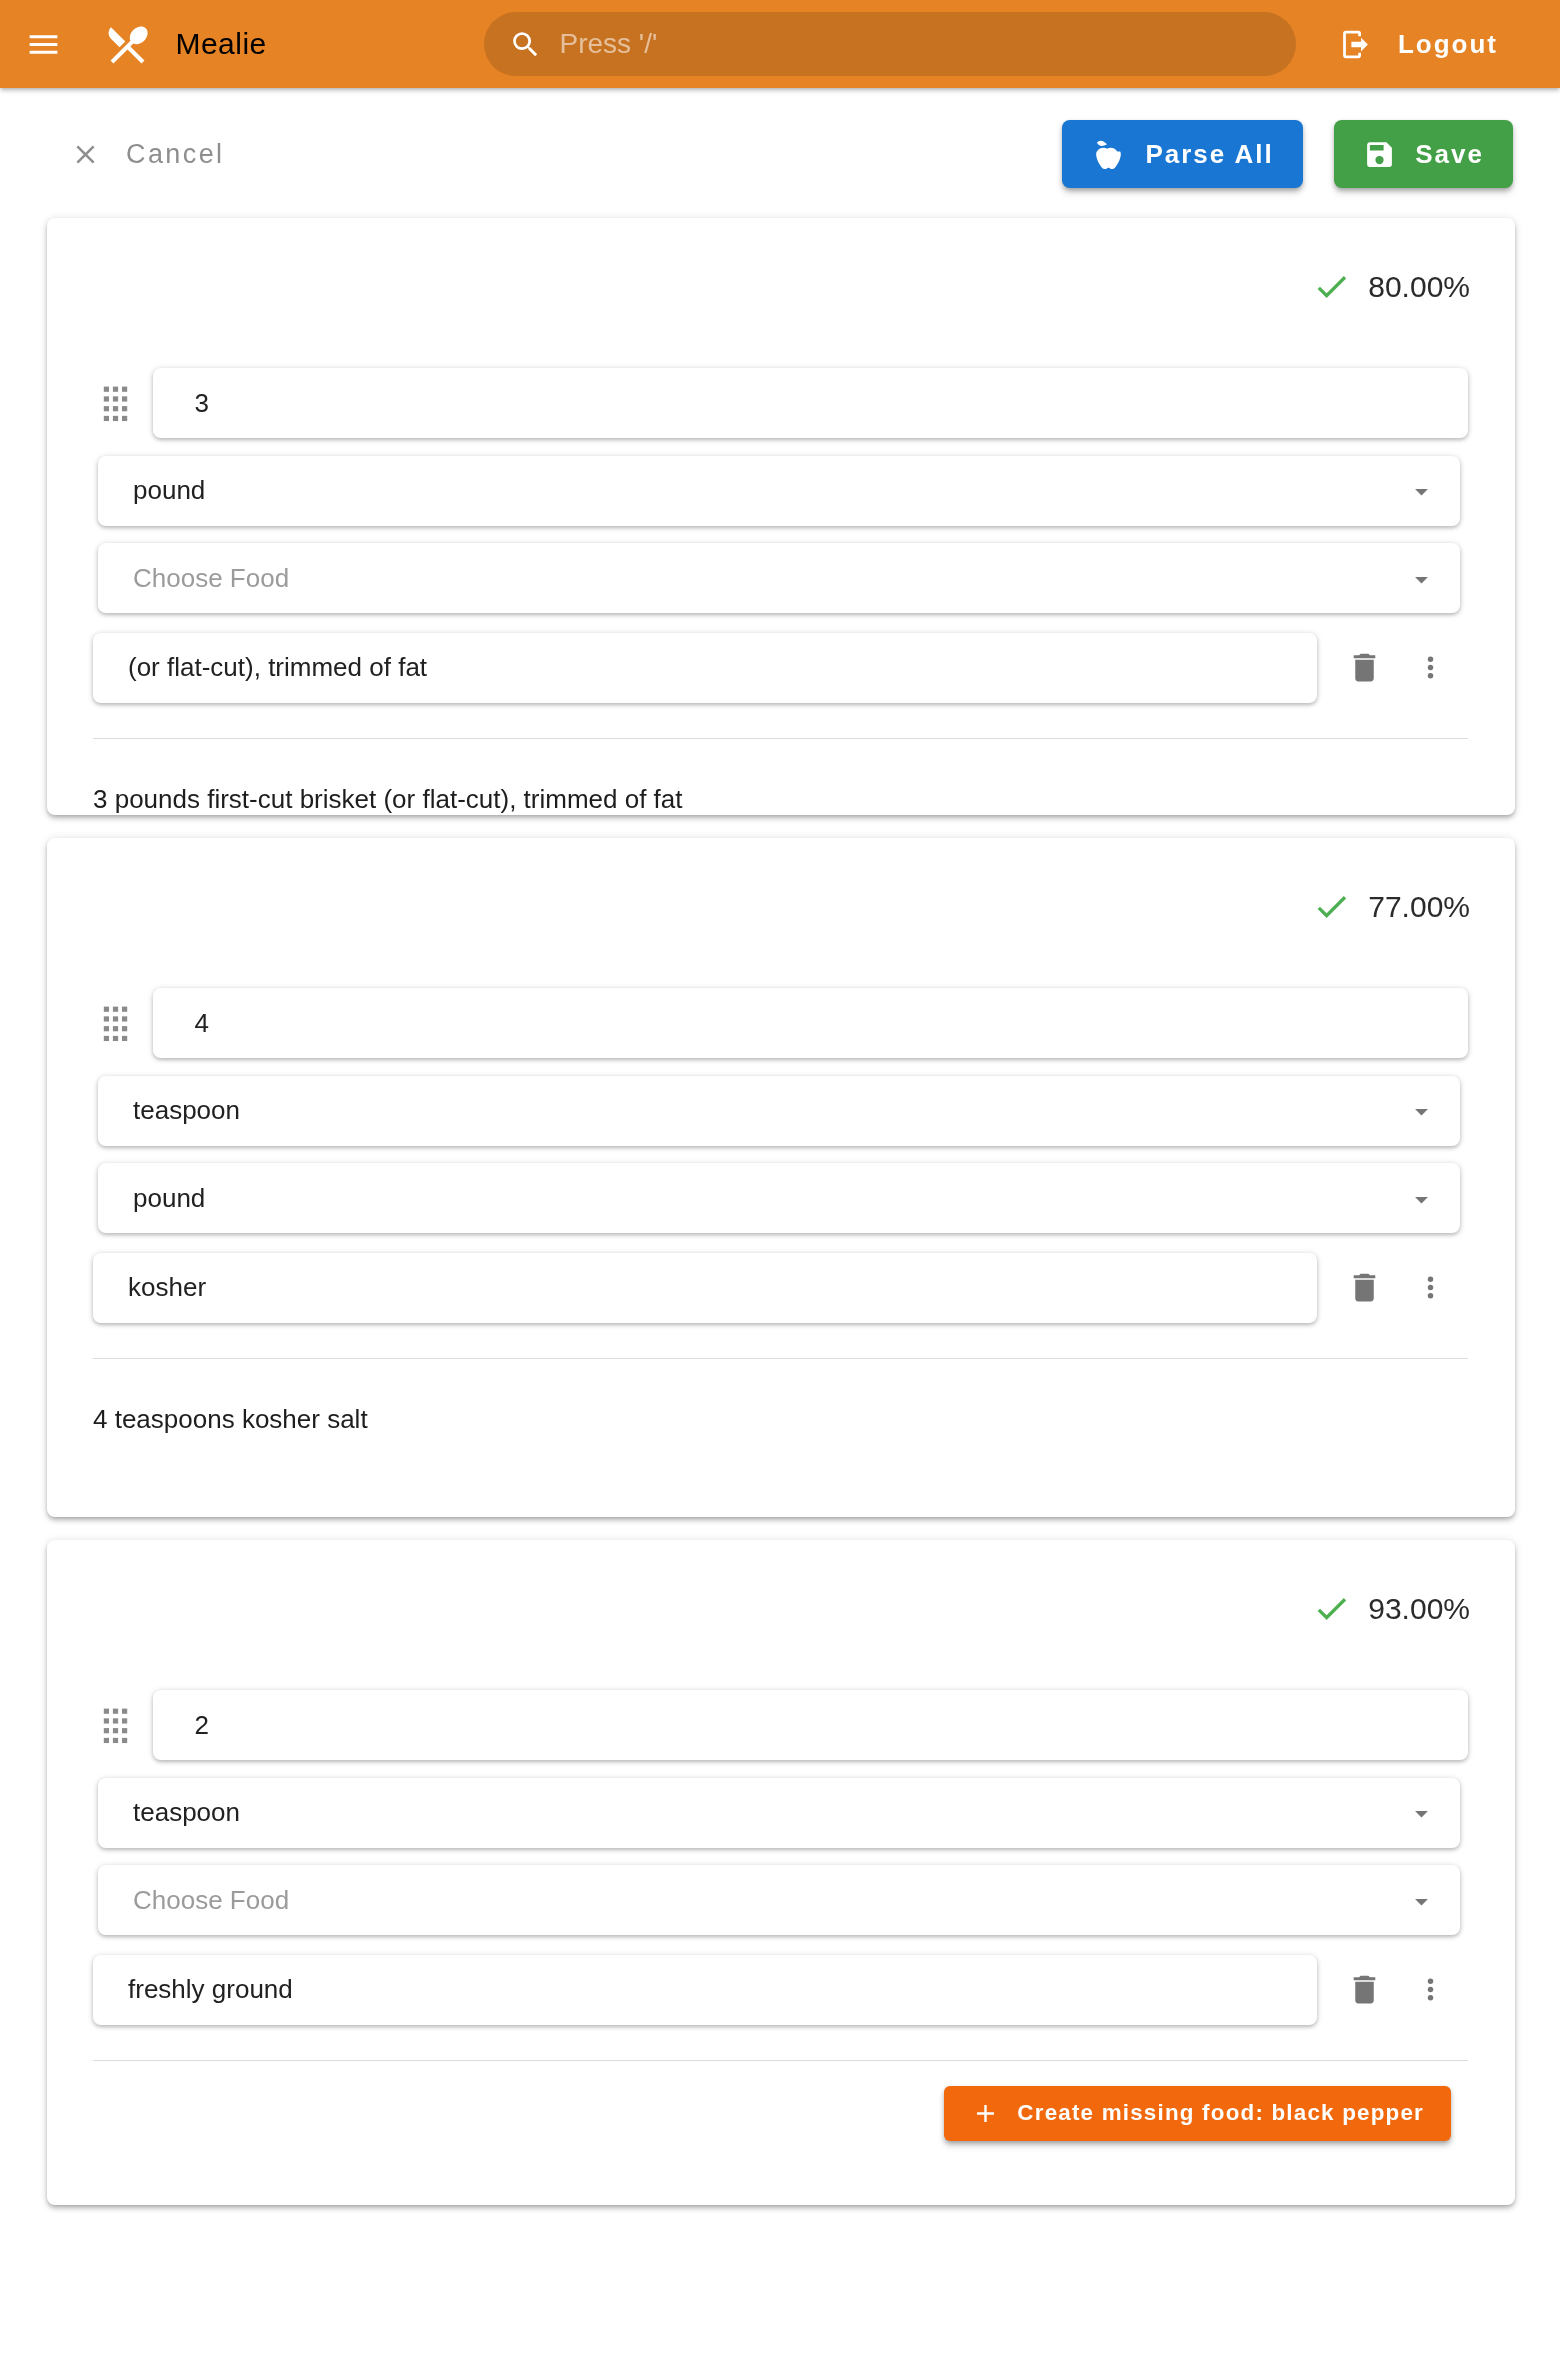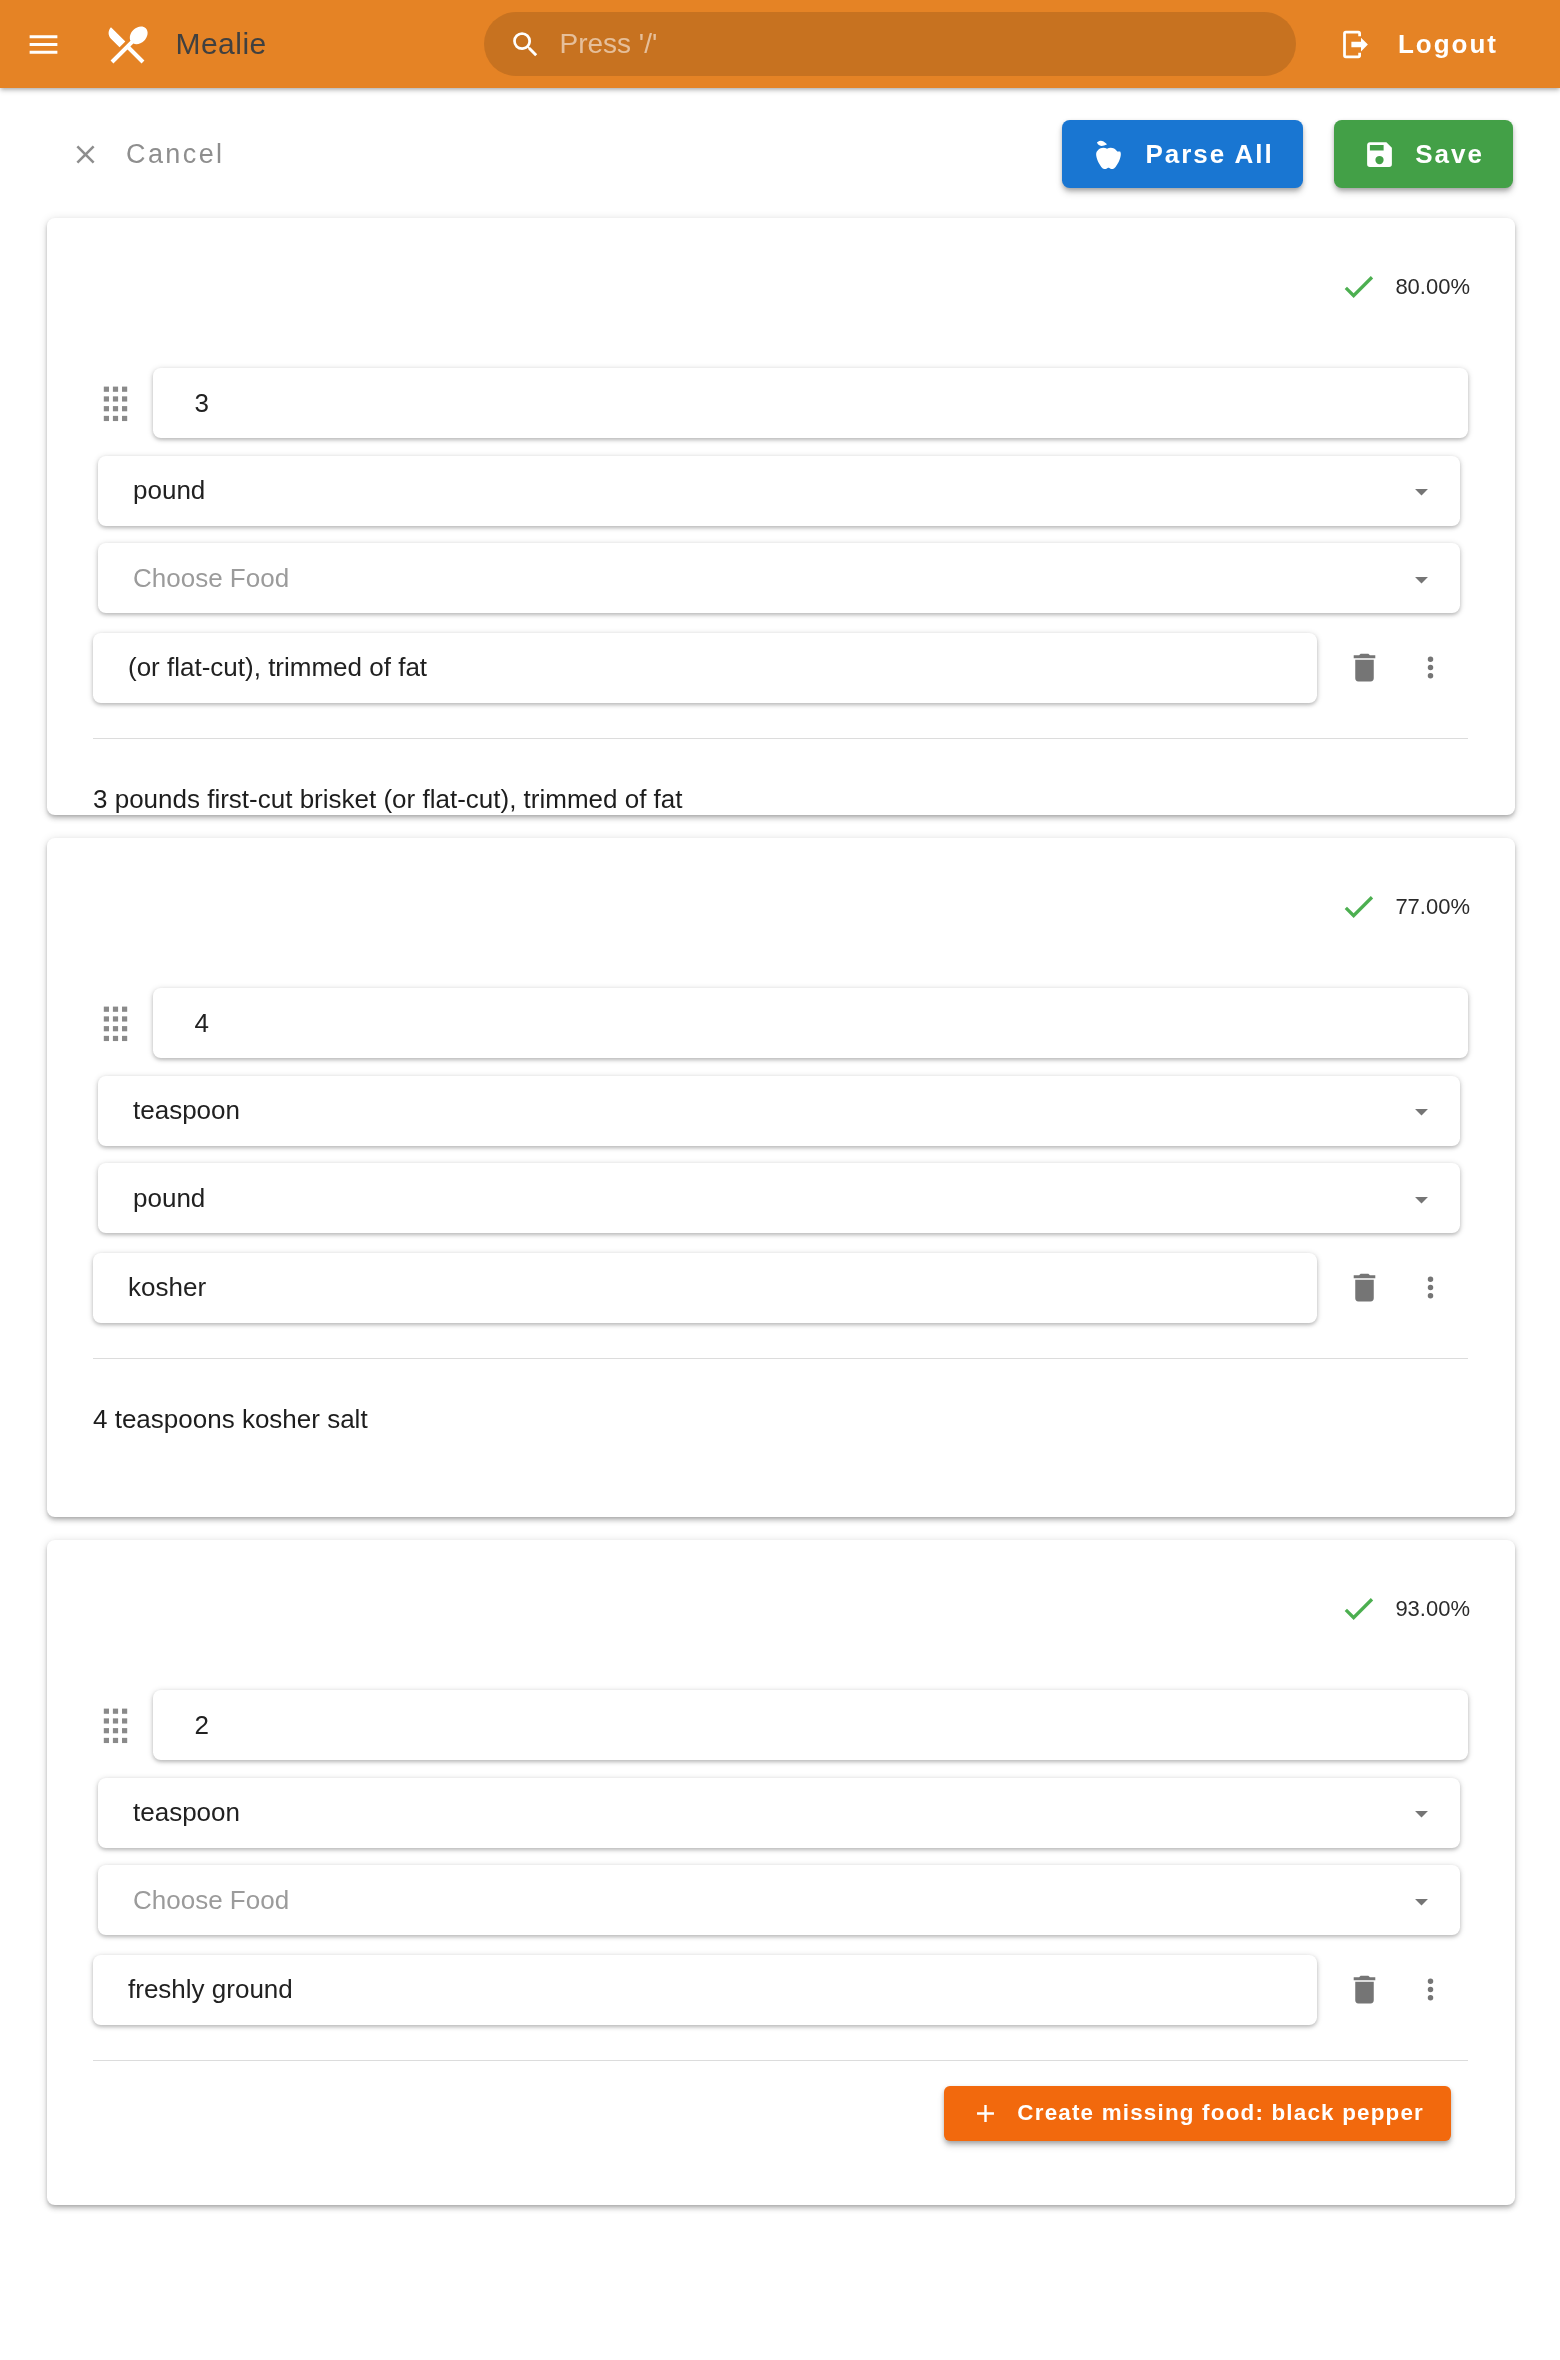--- a/index.html
+++ b/index.html
@@ -17,21 +17,21 @@
     background: var(--header_bg, #E58325);
     display: flex;
     align-items: center;
     box-shadow: 0 2px 3.9px -1px rgba(0,0,0,.25), 0 3.9px 4.9px 0 rgba(0,0,0,.12);
     position: relative;
     z-index: 5;
   }
   .hamburger { margin-left: 25px; cursor: pointer; }
   .brand-logo { margin-left: 41px; }
   .app-title {
-    color: #404040;
+    color: #000000;
     font-size: 30px;
     font-weight: 400;
     margin-left: 23.4px;
     letter-spacing: 0.5px;
   }
   .search-pill {
     margin-left: auto;
     width: 812px;
     height: 64px;
     border-radius: 32px;
@@ -118,21 +118,21 @@
     box-shadow: 0 2px 3.9px -1px rgba(0,0,0,.2), 0 3.9px 4.9px 0 rgba(0,0,0,.14), 0 1px 9.8px 0 rgba(0,0,0,.12);
   }
   .card + .card { margin-top: 23.4px; }
 
   .confidence-row {
     display: flex;
     justify-content: flex-end;
     align-items: center;
     gap: 17.6px;
     padding: 49px 45px 0 0;
-    font-size: 22px;
+    font-size: 30px;
     color: #2b2b2b;
   }
 
   .qty-row {
     display: flex;
     align-items: center;
     margin: 62px 47px 0 54px;
   }
   .drag-handle { margin-right: 23.4px; cursor: grab; }
 

